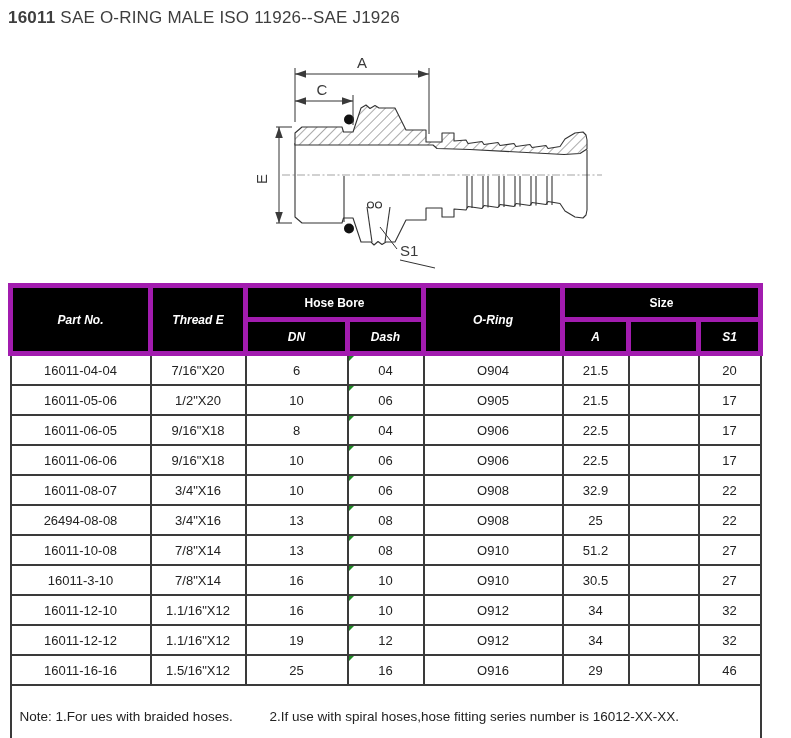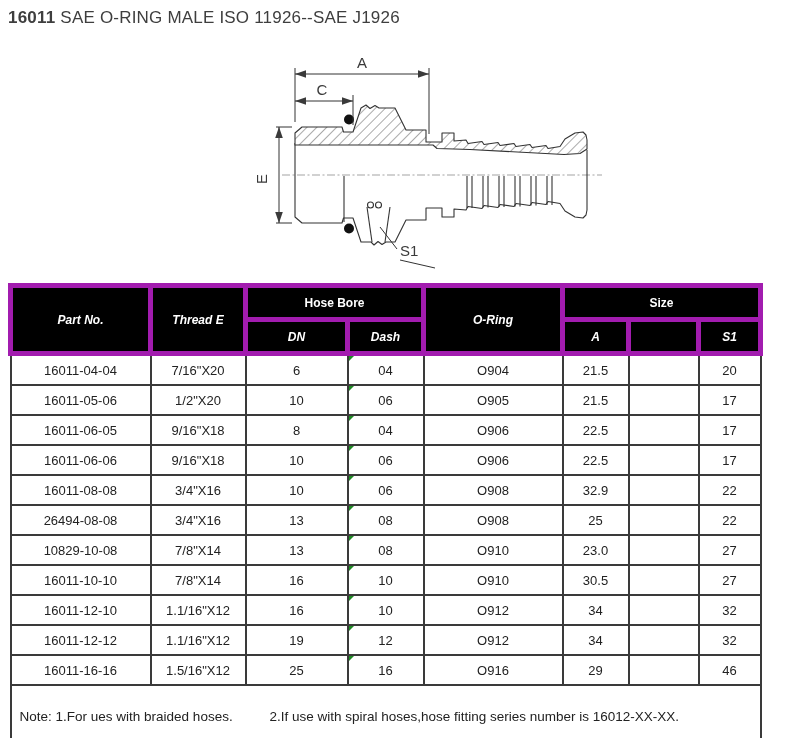--- a/index.html
+++ b/index.html
@@ -178,51 +178,51 @@
     <td>16011-06-06</td>
     <td>9/16"X18</td>
     <td>10</td>
     <td class="dash-cell">06</td>
     <td>O906</td>
     <td>22.5</td>
     <td></td>
     <td>17</td>
   </tr>
         <tr>
-    <td>16011-08-08</td>
+    <td>16011-08-07</td>
     <td>3/4"X16</td>
     <td>10</td>
     <td class="dash-cell">06</td>
     <td>O908</td>
     <td>32.9</td>
     <td></td>
     <td>22</td>
   </tr>
         <tr>
     <td>26494-08-08</td>
     <td>3/4"X16</td>
     <td>13</td>
     <td class="dash-cell">08</td>
     <td>O908</td>
     <td>25</td>
     <td></td>
     <td>22</td>
   </tr>
         <tr>
-    <td>10829-10-08</td>
+    <td>16011-10-08</td>
     <td>7/8"X14</td>
     <td>13</td>
     <td class="dash-cell">08</td>
     <td>O910</td>
-    <td>23.0</td>
+    <td>51.2</td>
     <td></td>
     <td>27</td>
   </tr>
         <tr>
-    <td>16011-10-10</td>
+    <td>16011-3-10</td>
     <td>7/8"X14</td>
     <td>16</td>
     <td class="dash-cell">10</td>
     <td>O910</td>
     <td>30.5</td>
     <td></td>
     <td>27</td>
   </tr>
         <tr>
     <td>16011-12-10</td>

